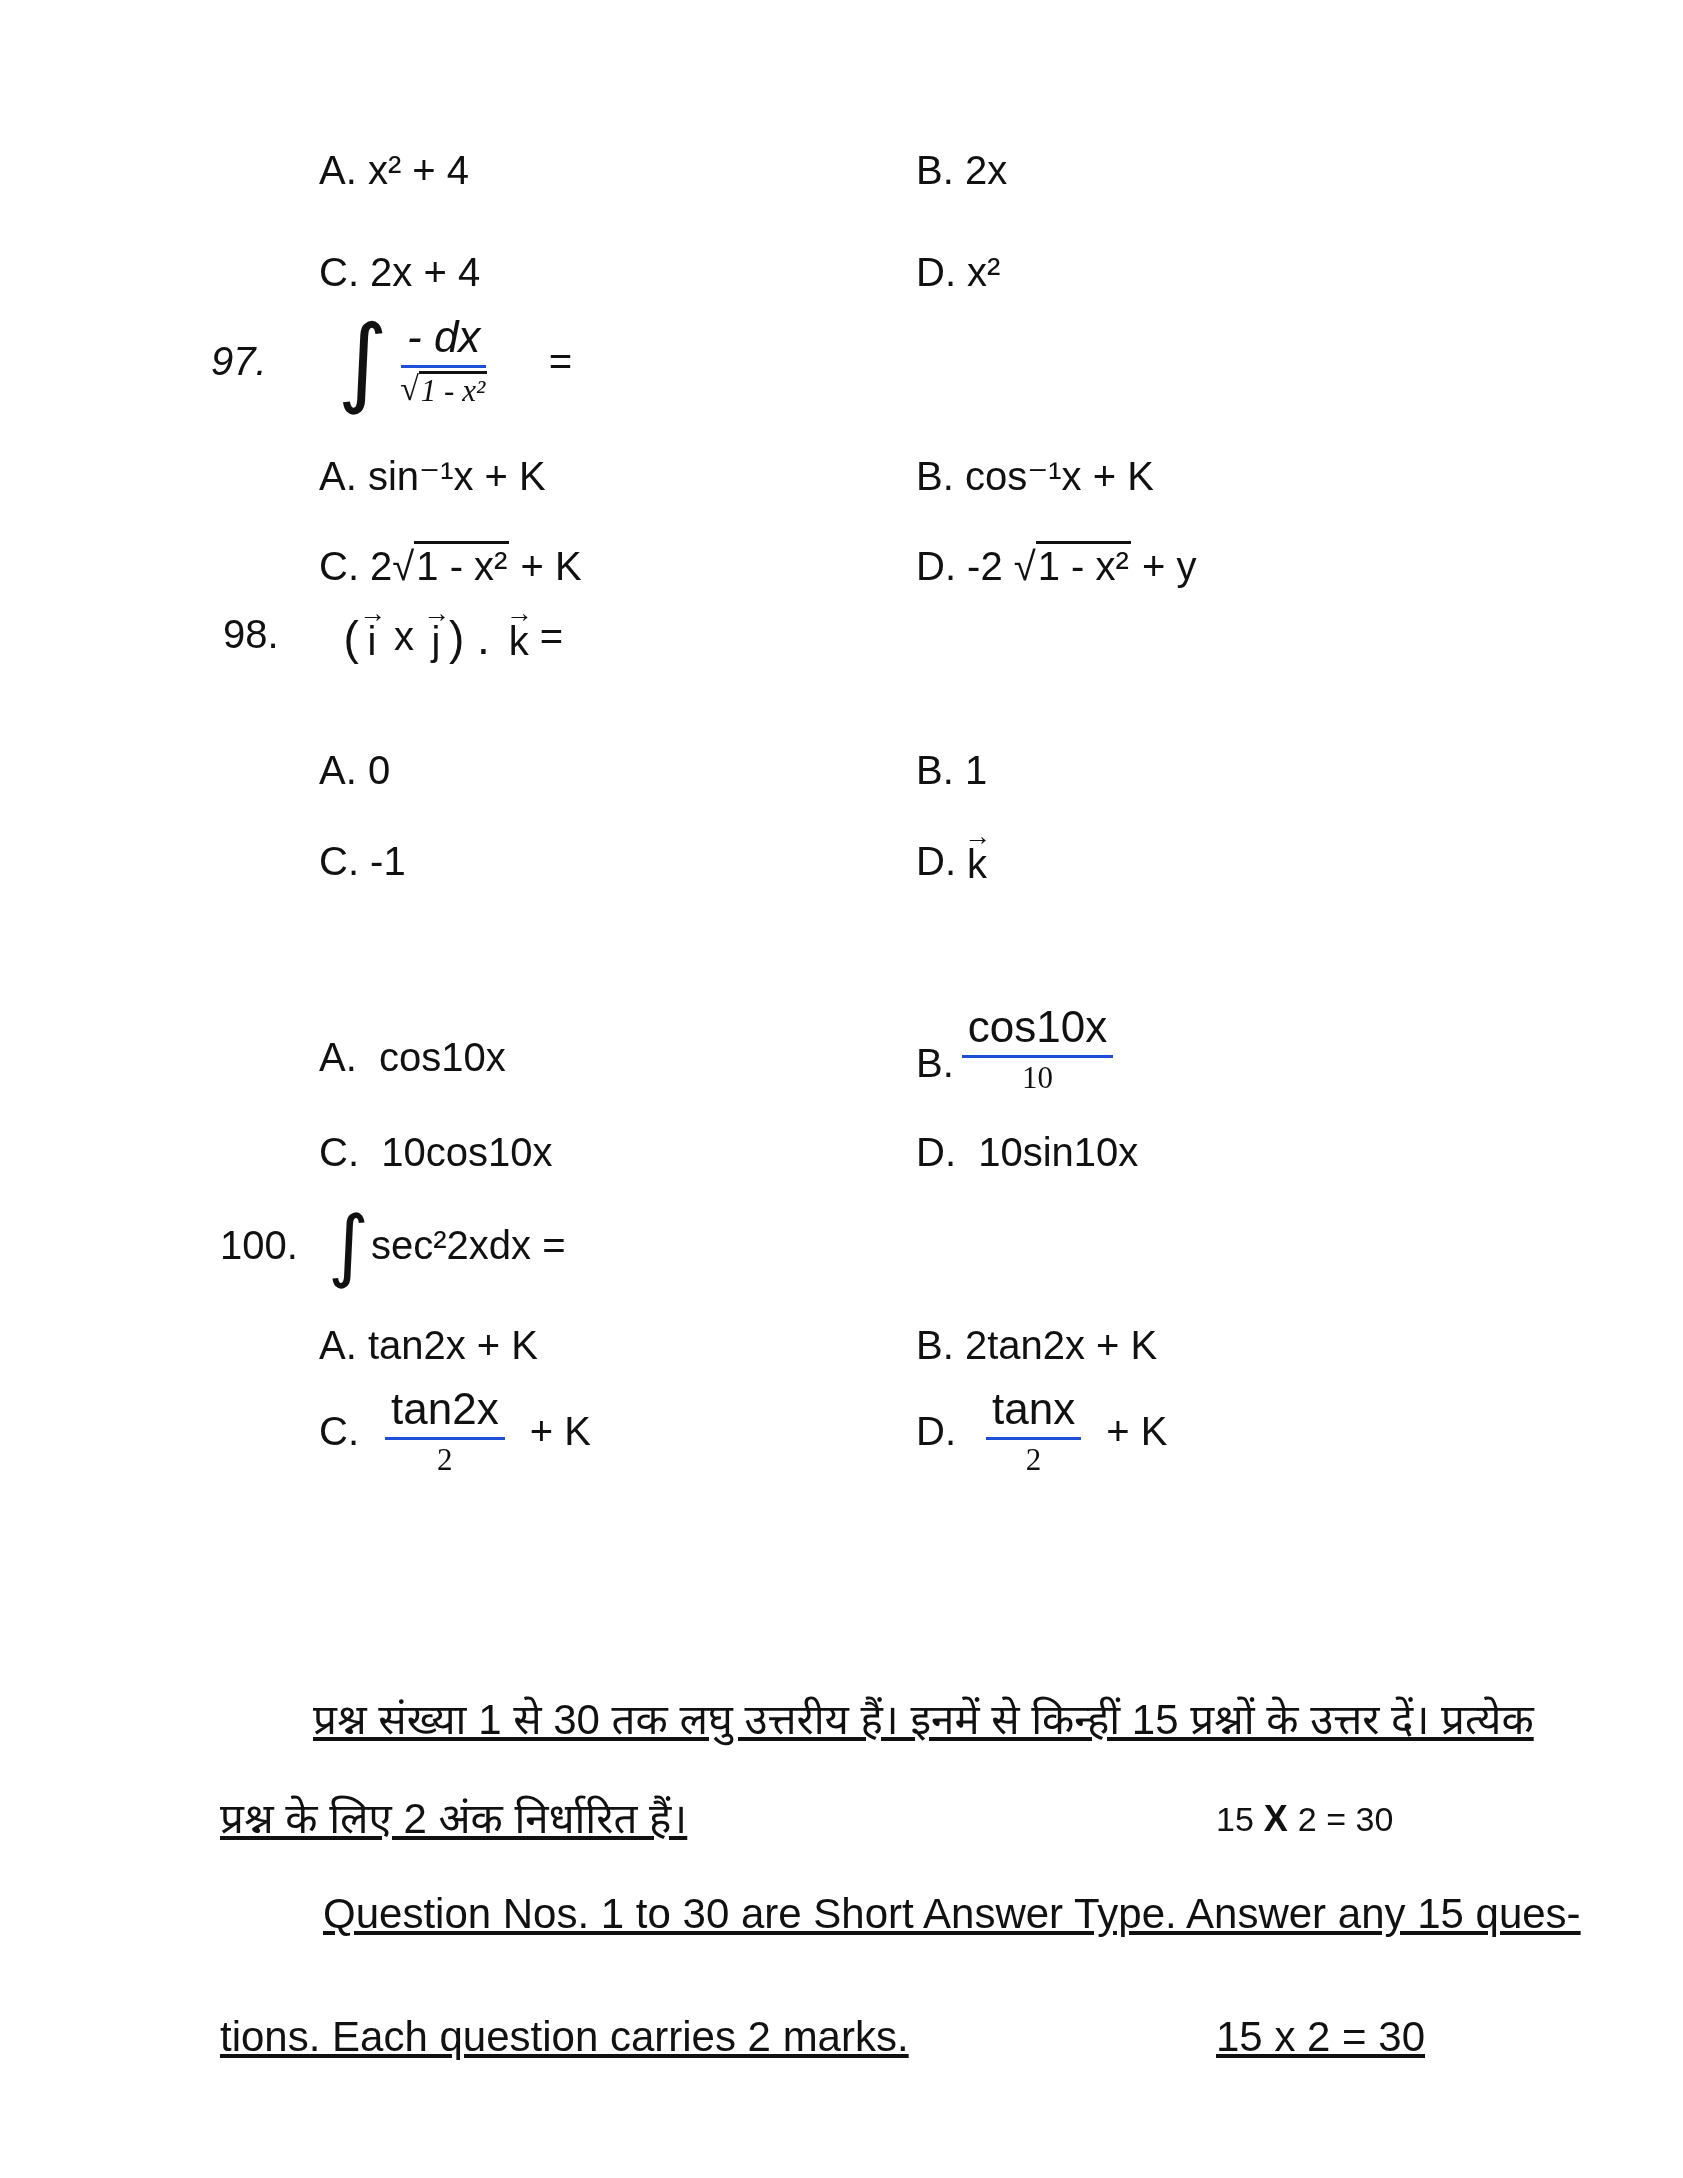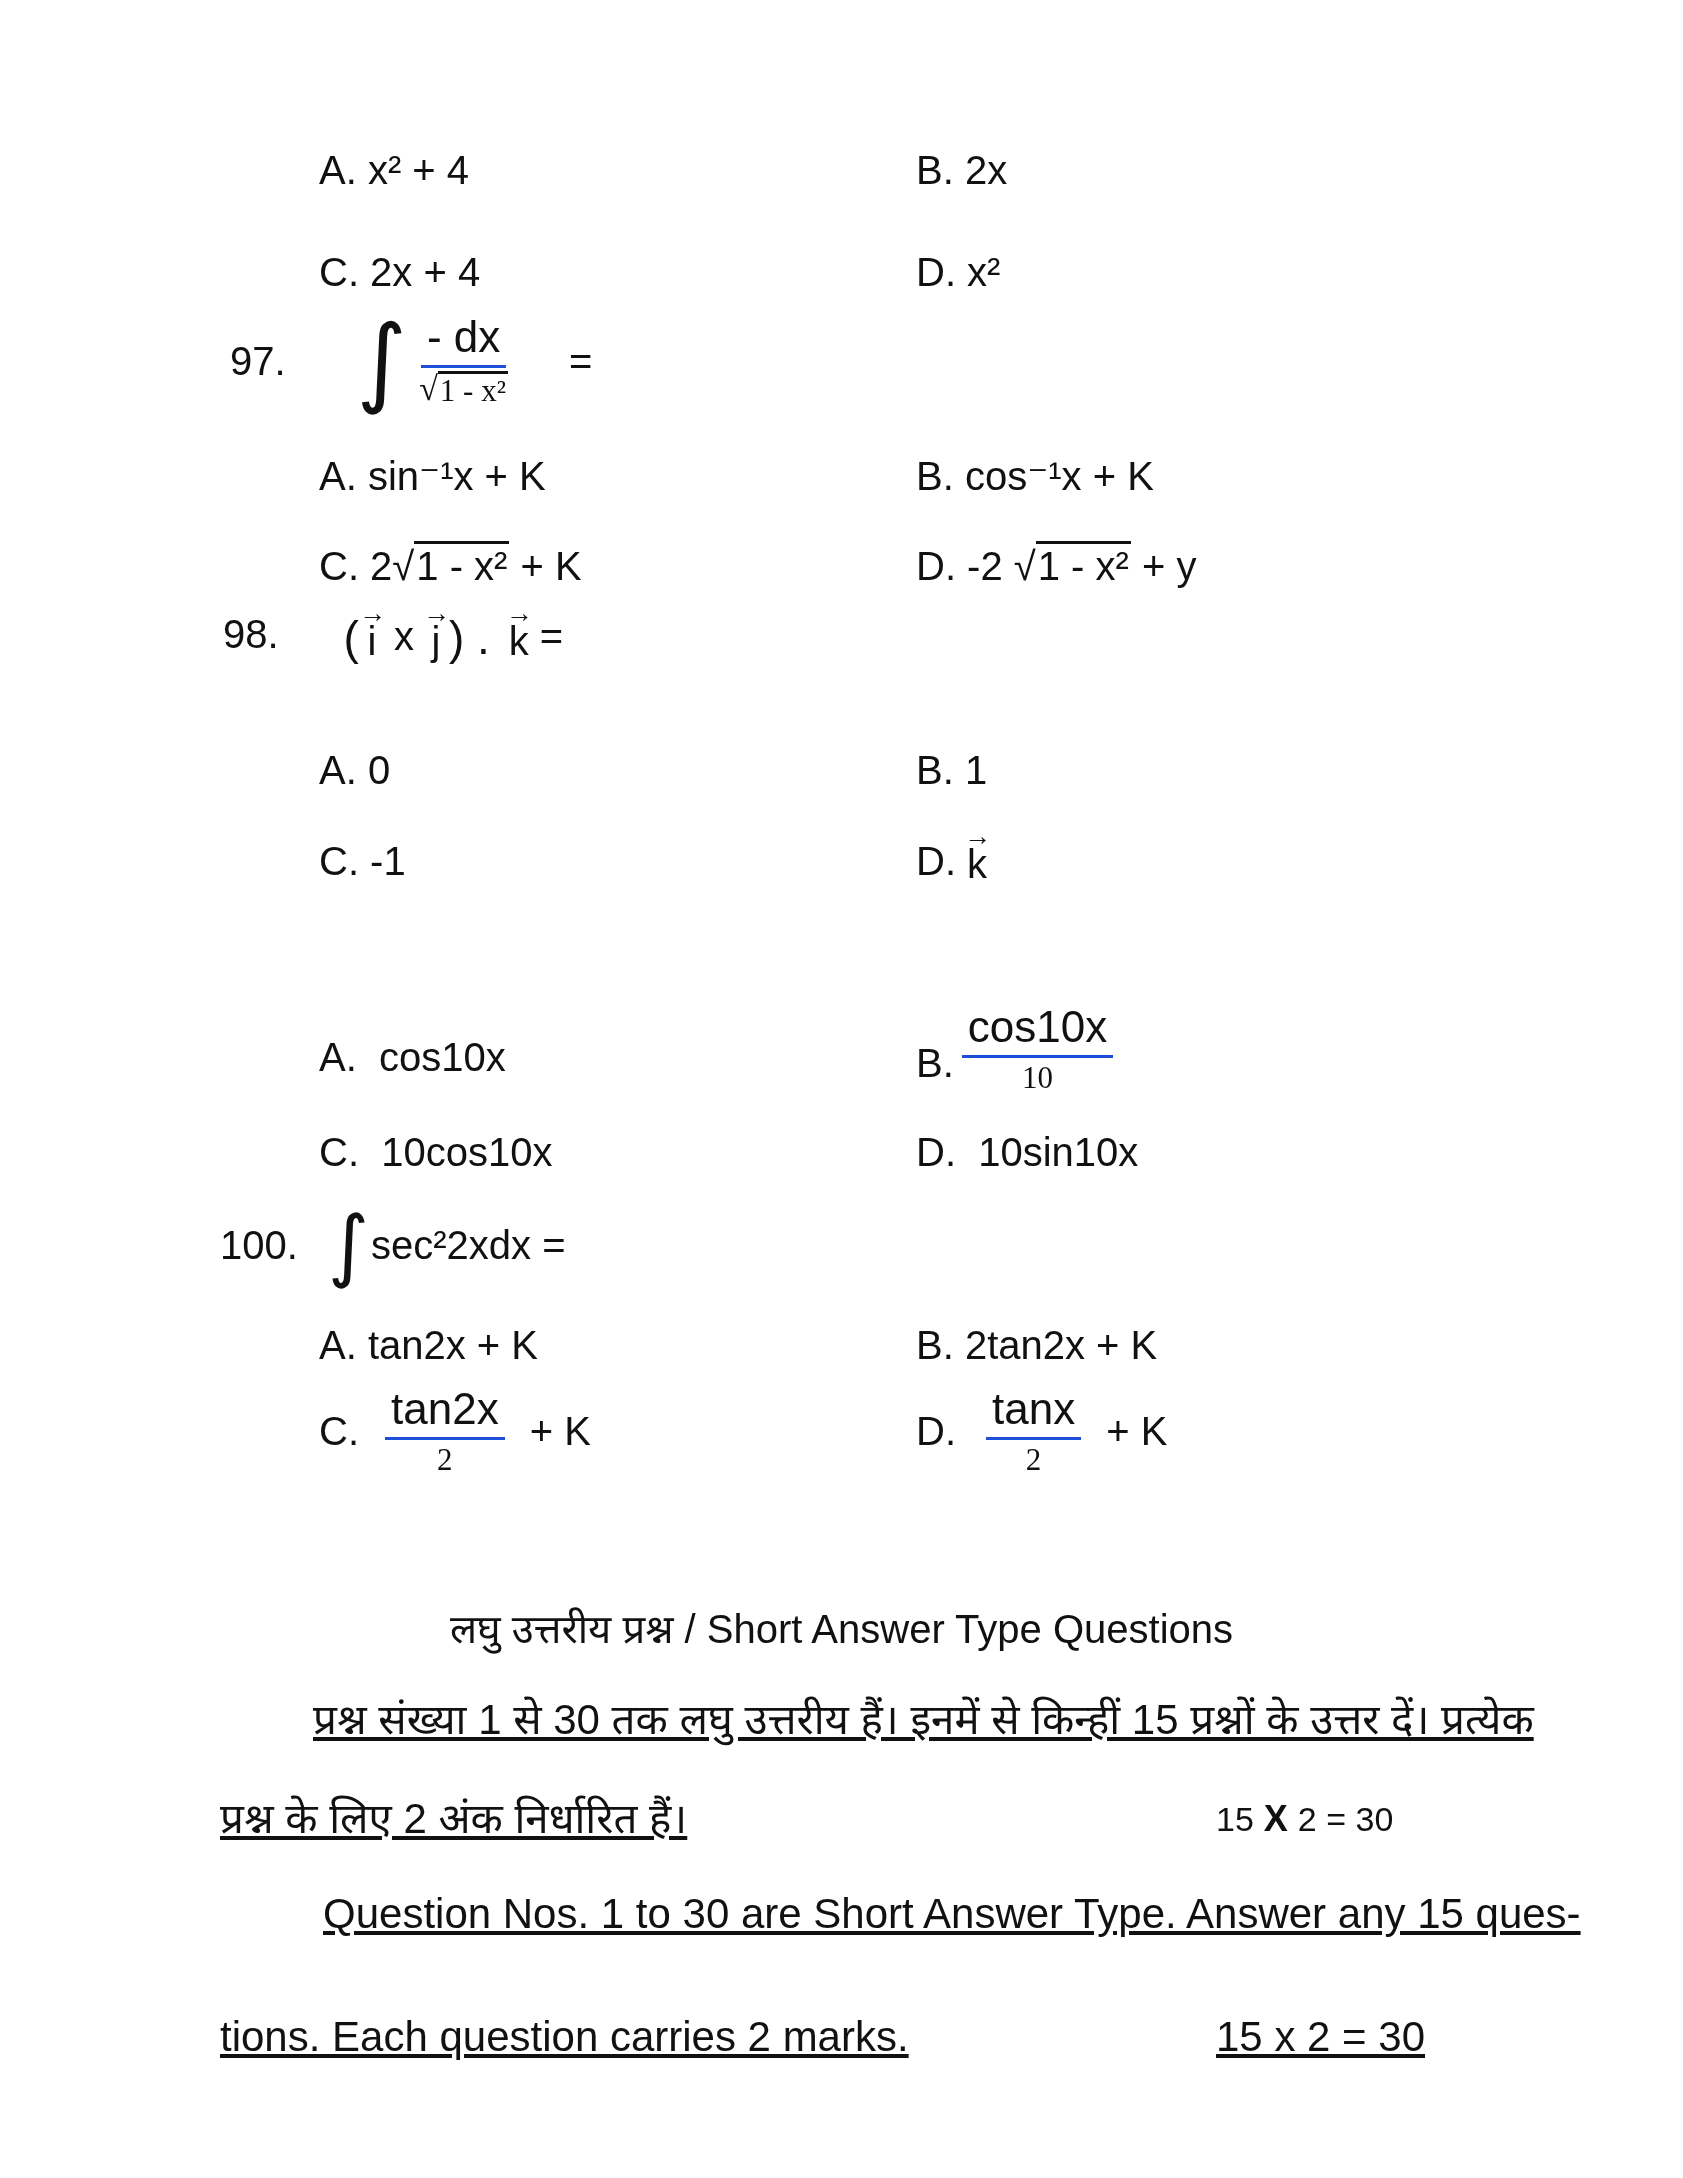--- a/index.html
+++ b/index.html
@@ -39,21 +39,21 @@
   <div class="row" style="top:147px;">
     <span class="abs opt1 txt40">A. x² + 4</span>
     <span class="abs opt2 txt40">B. 2x</span>
   </div>
   <div class="row" style="top:249px;">
     <span class="abs opt1 txt40">C. 2x + 4</span>
     <span class="abs opt2 txt40">D. x²</span>
   </div>
 
   <div class="row" style="top:295px; height:131px;">
-    <div class="abs flexrow" style="left:230px; height:131px;">
+    <div class="abs flexrow" style="left:211px; height:131px;font-style:italic;">
       <span class="txt40" style="margin-right:71px;">97.</span>
       <span class="intg">∫</span>
       <span class="frac" style="margin-left:12px;">
         <span class="fn" style="font-family:'Liberation Sans',sans-serif;">- dx</span>
         <span class="fd"><span class="sqrtg">√</span><span class="rad">1 - x²</span></span>
       </span>
       <span class="txt40" style="margin-left:61px;">=</span>
     </div>
   </div>
 
@@ -143,23 +143,20 @@
     <div class="abs opt2 flexrow" style="height:94px;">
       <span class="txt40" style="margin-right:30px;">D.</span>
       <span class="frac">
         <span class="fn" style="font-family:'Liberation Sans',sans-serif;">tanx</span>
         <span class="fd">2</span>
       </span>
       <span class="txt40" style="margin-left:14px;"> + K</span>
     </div>
   </div>
 
-  <div class="row center" style="top:1606px;">
-    <span class="txt40">लघु उत्तरीय प्रश्न / Short Answer Type Questions</span>
-  </div>
 
   <div class="row" style="top:1695px;">
     <span class="abs txt38" style="left:313px;">प्रश्न संख्या 1 से 30 तक लघु उत्तरीय हैं। इनमें से किन्हीं 15 प्रश्नों के उत्तर दें। प्रत्येक</span>
   </div>
   <div class="row" style="top:1794px;">
     <span class="abs txt38" style="left:220px;">प्रश्न के लिए 2 अंक निर्धारित हैं।</span>
     <span class="abs marks" style="left:1216px; top:4px;"><span>15</span><span class="bx">X</span><span>2 = 30</span></span>
   </div>
 
   <div class="row" style="top:1889px;">

